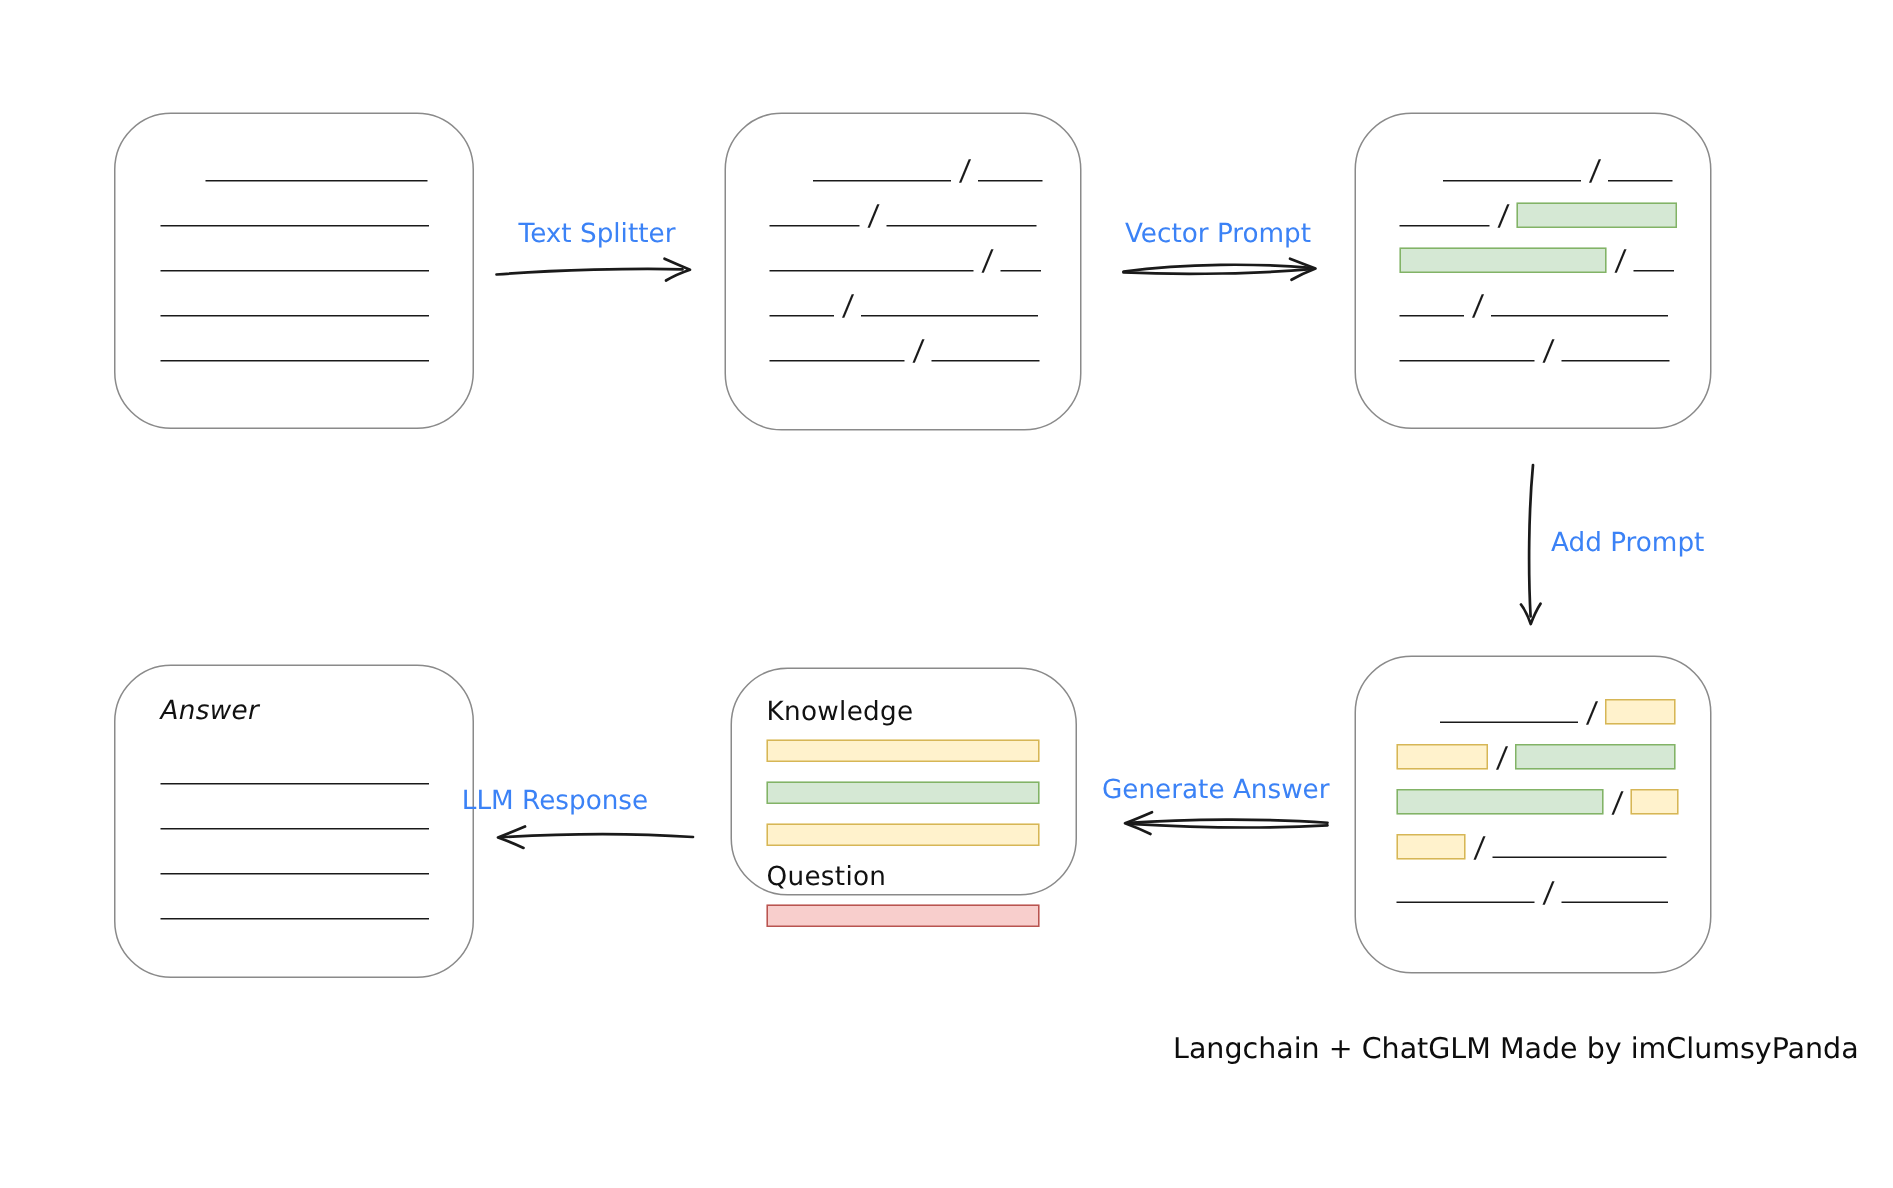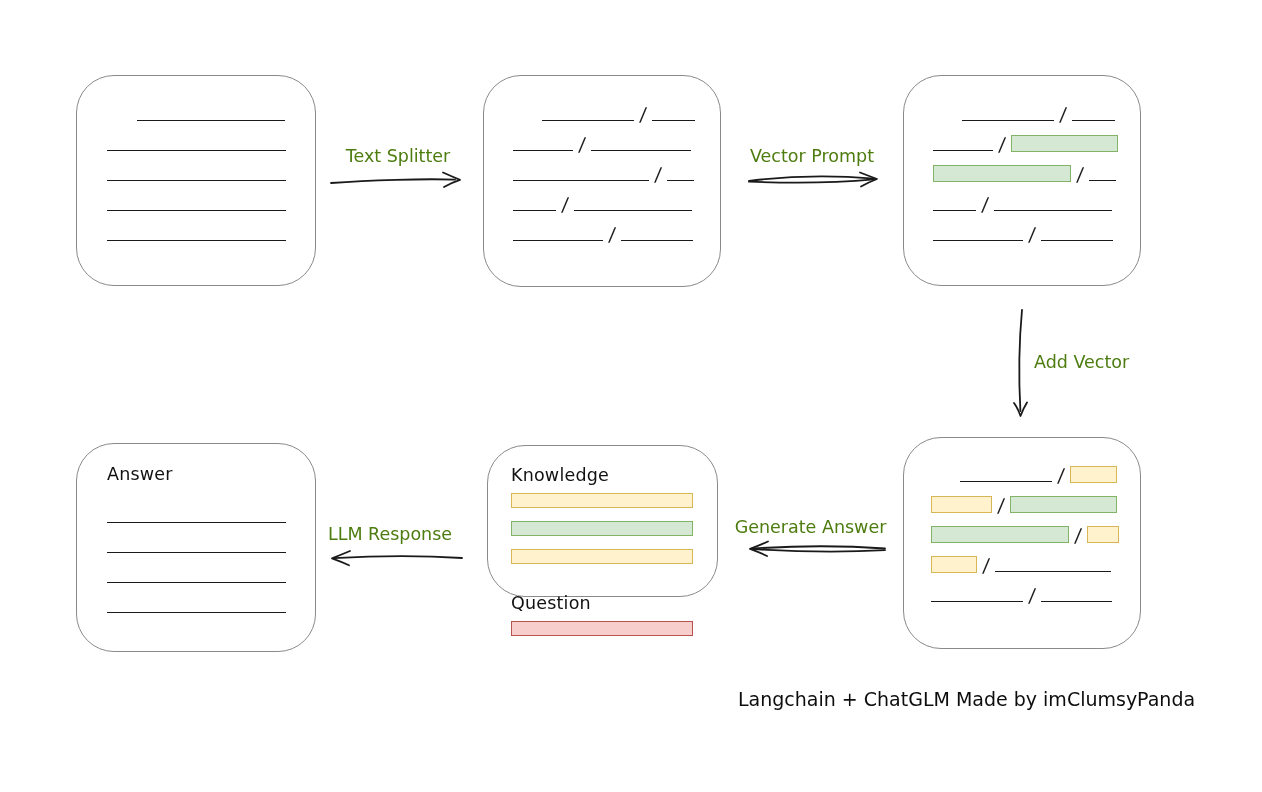--- a/index.html
+++ b/index.html
@@ -23,21 +23,21 @@
   .row{display:flex; align-items:flex-end; gap:6px;}
   .linebox .row{height:30px;}
   .row-label{height:auto !important; align-items:flex-start;}
   .seg-line{display:inline-block; height:0; border-bottom:1.7px solid var(--ink); margin-bottom:1px;}
   .seg-slash{font-size:19px; font-weight:500; line-height:1; margin-bottom:-2px; transform:skewX(-6deg);}
   .chunk{display:inline-block; box-sizing:border-box; height:17px; border:1.6px solid;}
   .c-green{background:var(--green-fill); border-color:var(--green-border);}
   .c-yellow{background:var(--yellow-fill); border-color:var(--yellow-border);}
   .c-red{background:var(--red-fill); border-color:var(--red-border);}
   .box-label{font-size:17.5px; color:#111; letter-spacing:.2px;}
-  .arrow-label{position:absolute; font-size:17.5px; color:#4d7c0f; white-space:nowrap;}
+  .arrow-label{position:absolute; font-size:17.5px; color:#3b82f6; white-space:nowrap;}
   .centered{text-align:center;}
   .arrow-svg{position:absolute; overflow:visible;}
   .arrow-svg path{stroke:var(--ink); stroke-width:1.8; fill:none; stroke-linecap:round; stroke-linejoin:round;}
   #caption{position:absolute; font-size:19px; color:#0d0d0d; white-space:nowrap;}
 </style>
 </head>
 <body>
 
 <div id="canvas">
 
@@ -158,30 +158,30 @@
         </div>
         <div class="row" style="margin-top: 8px;">
           <span class="chunk c-yellow" style="width: 182px; height: 15px;"></span>
         </div>
         <div class="row" style="margin-top: 13px;">
           <span class="chunk c-green" style="width: 182px; height: 15px;"></span>
         </div>
         <div class="row" style="margin-top: 13px;">
           <span class="chunk c-yellow" style="width: 182px; height: 15px;"></span>
         </div>
-        <div class="row row-label" style="margin-top: 29px;">
+        <div class="row row-label" style="margin-top: 11px;">
           <span class="box-label">Question</span>
         </div>
         <div class="row" style="margin-top: 8px;">
           <span class="chunk c-red" style="width: 182px; height: 15px;"></span>
         </div>
       </div>
   </div>
 
-  <div class="sketch-box linebox" style="left:76px; top:443px; width:240px; height:209px;">
+  <div class="sketch-box linebox" style="left:76px; top:443px; width:240px; height:209px;font-style:italic;">
     <div class="box-content" style="padding:20px 0 0 30px;">
         <div class="row row-label">
           <span class="box-label">Answer</span>
         </div>
         <div class="row" style="margin-top: 10px;">
           <span class="seg-line" style="width: 179px;"></span>
         </div>
         <div class="row">
           <span class="seg-line" style="width: 179px;"></span>
         </div>
@@ -200,34 +200,34 @@
     <path d="M115,6.5 Q124,10.5 132,13.8 Q123,16.8 116,21"></path>
   </svg>
 
   <div class="arrow-label centered" style="left:744px; top:146px; width:136px;">Vector Prompt</div>
   <svg class="arrow-svg" style="left:746px; top:166px;" width="140" height="26" viewBox="0 0 140 26">
     <path d="M3,15 C45,9.5 92,9.5 128,12.6"></path>
     <path d="M3,15.6 C45,17.5 95,16.4 128,13.4"></path>
     <path d="M114,6.5 Q123,10 131,13 Q122,16.5 115,20.5"></path>
   </svg>
 
-  <div class="arrow-label" style="left:1034px; top:352px;">Add Vector</div>
+  <div class="arrow-label" style="left:1034px; top:352px;">Add Prompt</div>
   <svg class="arrow-svg" style="left:1007px; top:307px;" width="28" height="118" viewBox="0 0 28 118">
     <path d="M15,3 C12,35 11.8,75 13.4,104"></path>
     <path d="M7,96 Q10.8,101 13.5,109 Q16.5,101 20,95.5"></path>
   </svg>
 
   <div class="arrow-label centered" style="left:733px; top:517px; width:155px;">Generate Answer</div>
   <svg class="arrow-svg" style="left:733px; top:536px;" width="155" height="26" viewBox="0 0 155 26">
     <path d="M152,12.5 C110,9.5 58,10 19,12.6"></path>
     <path d="M152,14.2 C110,16.6 60,15.6 20,13.2"></path>
     <path d="M35,5.5 Q25,9.8 17,12.9 Q26,16.2 34,20"></path>
   </svg>
 
-  <div class="arrow-label centered" style="left:320px; top:524px; width:140px;">LLM Response</div>
+  <div class="arrow-label centered" style="left:300px; top:524px; width:140px;">LLM Response</div>
   <svg class="arrow-svg" style="left:315px; top:545px;" width="150" height="26" viewBox="0 0 150 26">
     <path d="M147,13 C105,10.2 58,10.8 19,13.2"></path>
     <path d="M35,6 Q25,10.2 17,13.3 Q26,16.5 34,20.3"></path>
   </svg>
 
-  <div id="caption" style="left:738px; top:688px;">Langchain + ChatGLM Made by imClumsyPanda</div>
+  <div id="caption" style="left:782px; top:688px;">Langchain + ChatGLM Made by imClumsyPanda</div>
 
 </div>
 
 </body></html>

